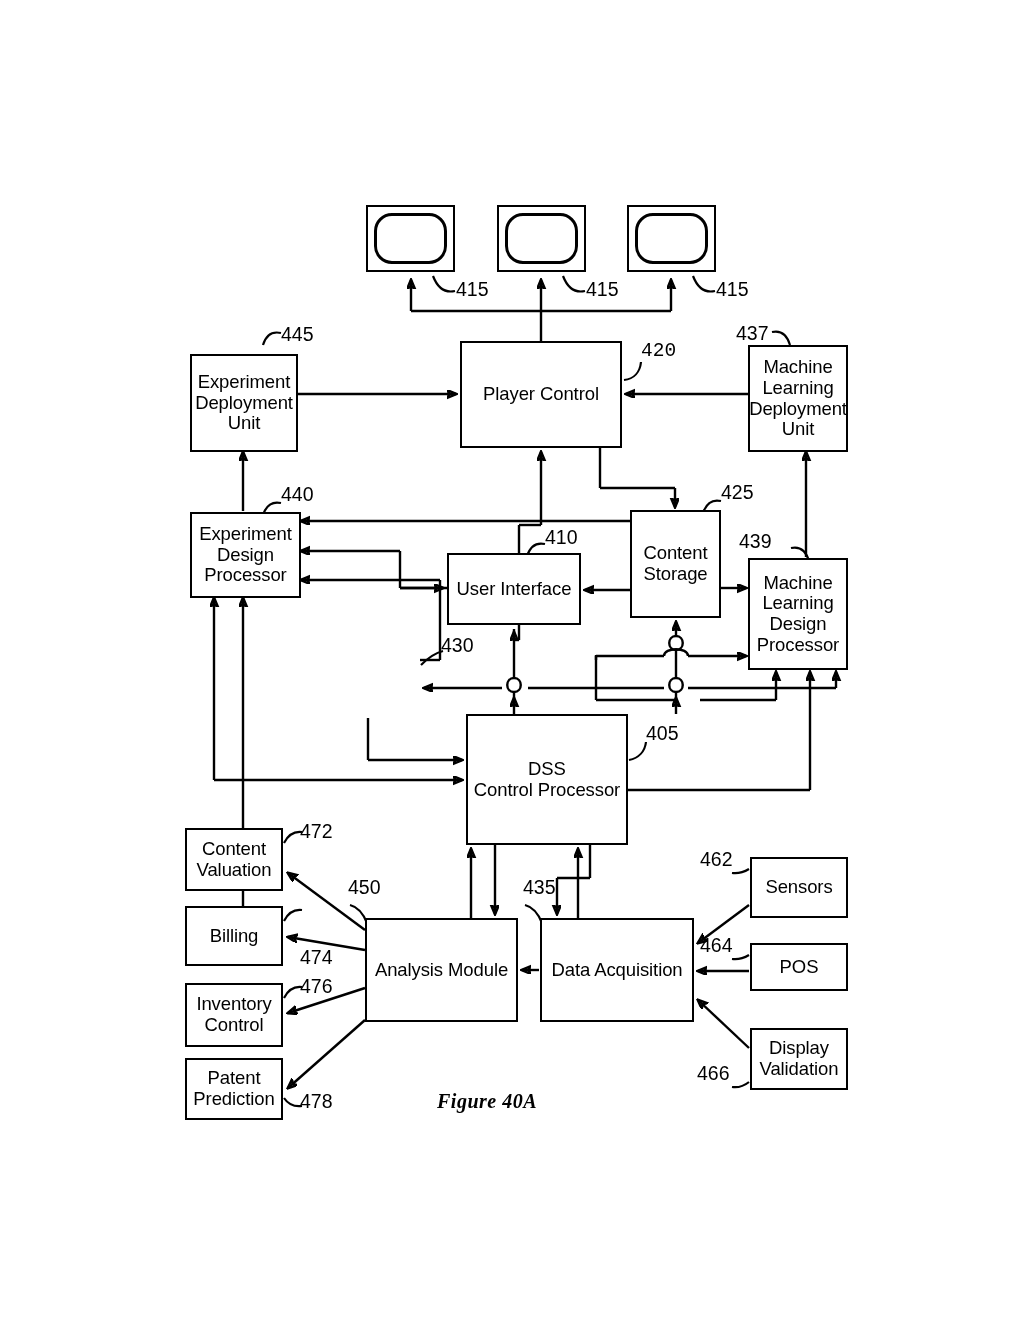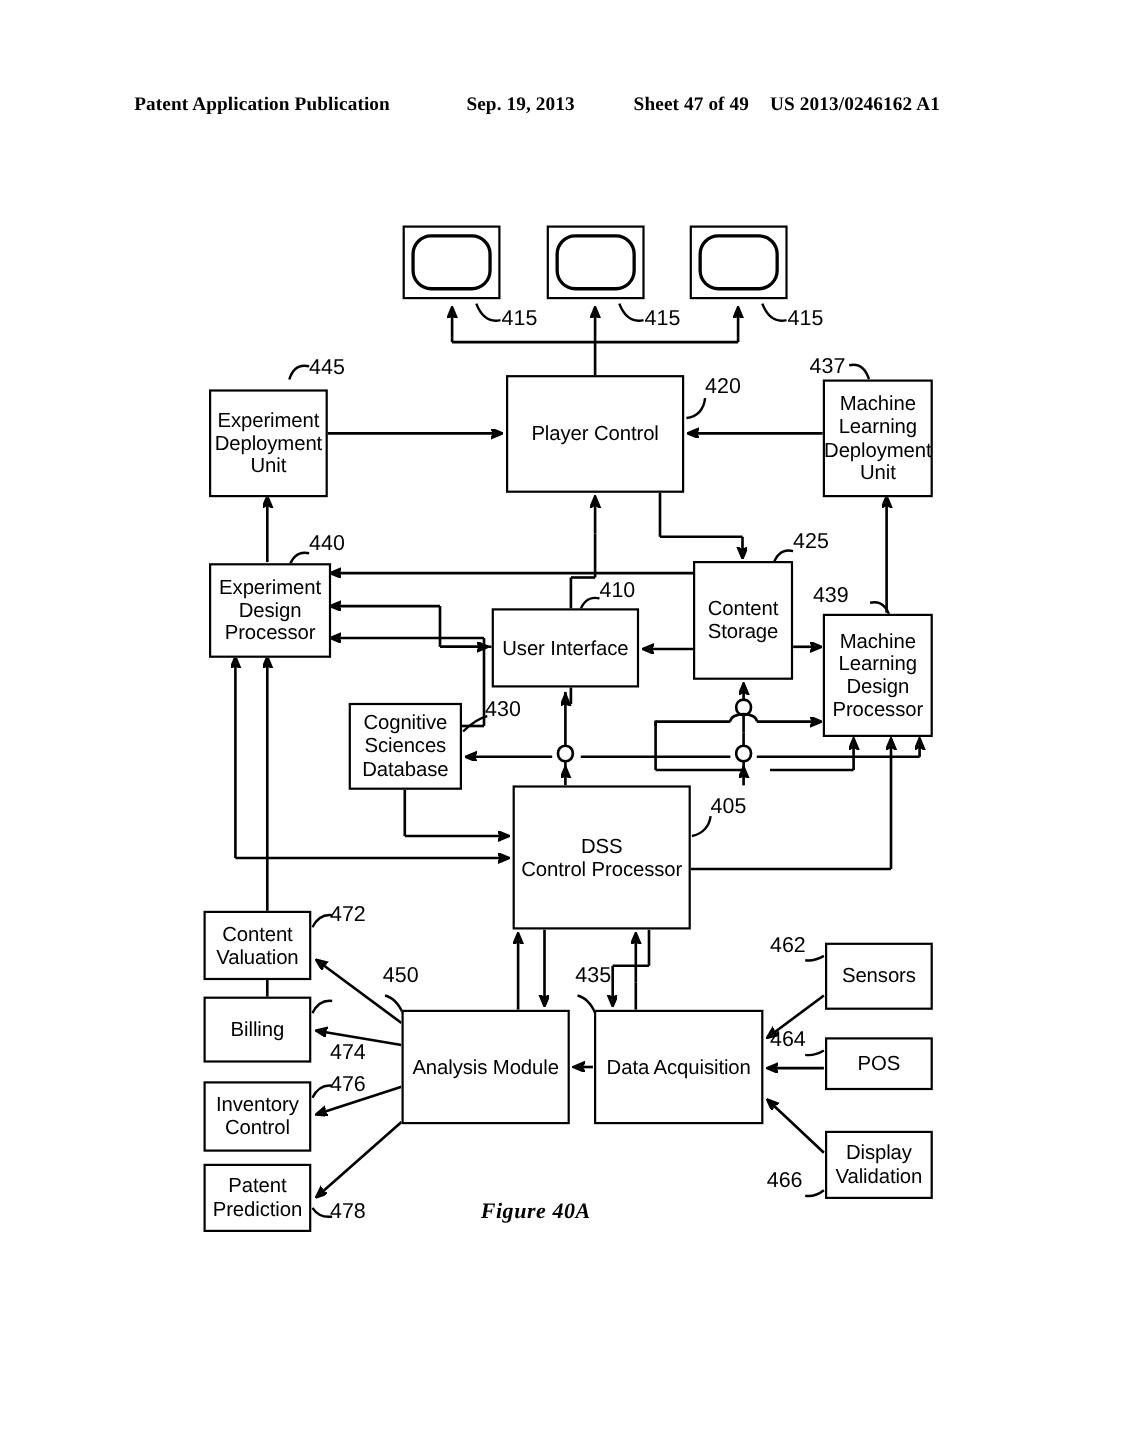--- a/index.html
+++ b/index.html
@@ -109,26 +109,20 @@
     font-size: 20px;
     letter-spacing: 0.5px;
     white-space: nowrap;
   }
 </style>
 </head>
 <body>
 
 <div id="page">
 
-  <div class="hdr">
-    <span class="hdr-pub">Patent Application Publication</span>
-    <span class="hdr-date">Sep. 19, 2013</span>
-    <span class="hdr-sheet">Sheet 47 of 49</span>
-    <span class="hdr-num">US 2013/0246162 A1</span>
-  </div>
 
   <svg id="wires" viewBox="0 0 1024 1320" xmlns="http://www.w3.org/2000/svg">
     <defs>
       <marker id="ah" markerWidth="11" markerHeight="11" refX="9.4" refY="4.2" orient="auto" markerUnits="userSpaceOnUse">
         <path d="M0.4,0.2 L10,4.2 L0.4,8.2 L3.1,4.2 Z" fill="#000" stroke="none"></path>
       </marker>
     </defs>
 
     <line x1="541" y1="341" x2="541" y2="311"></line>
 
@@ -349,27 +343,20 @@
 
   <div class="box" style="left:748px; top:558px; width:100px; height:112px;">
     <div>
       <span>Machine</span>
       <span>Learning</span>
       <span>Design</span>
       <span>Processor</span>
     </div>
   </div>
 
-  <div class="box" style="left:317px; top:639px; width:103px; height:79px;">
-    <div>
-      <span>Cognitive</span>
-      <span>Sciences</span>
-      <span>Database</span>
-    </div>
-  </div>
 
   <div class="box" style="left:466px; top:714px; width:162px; height:131px;">
     <div>
       <span>DSS</span>
       <span>Control Processor</span>
     </div>
   </div>
 
   <div class="box" style="left:185px; top:828px; width:98px; height:63px;">
     <div>
@@ -427,21 +414,21 @@
       <span>Display</span>
       <span>Validation</span>
     </div>
   </div>
 
   <div class="ref" style="left:456px; top:278px;">415</div>
   <div class="ref" style="left:586px; top:278px;">415</div>
   <div class="ref" style="left:716px; top:278px;">415</div>
 
   <div class="ref" style="left:281px; top:323px;">445</div>
-  <div class="ref" style="left:641px; top:340px;">420</div>
+  <div class="ref" style="left:641px; top:340px;font-family:Liberation Mono, monospace;">420</div>
   <div class="ref" style="left:736px; top:322px;">437</div>
 
   <div class="ref" style="left:281px; top:483px;">440</div>
   <div class="ref" style="left:545px; top:526px;">410</div>
   <div class="ref" style="left:721px; top:481px;">425</div>
   <div class="ref" style="left:739px; top:530px;">439</div>
 
   <div class="ref" style="left:441px; top:634px;">430</div>
   <div class="ref" style="left:646px; top:722px;">405</div>
 

